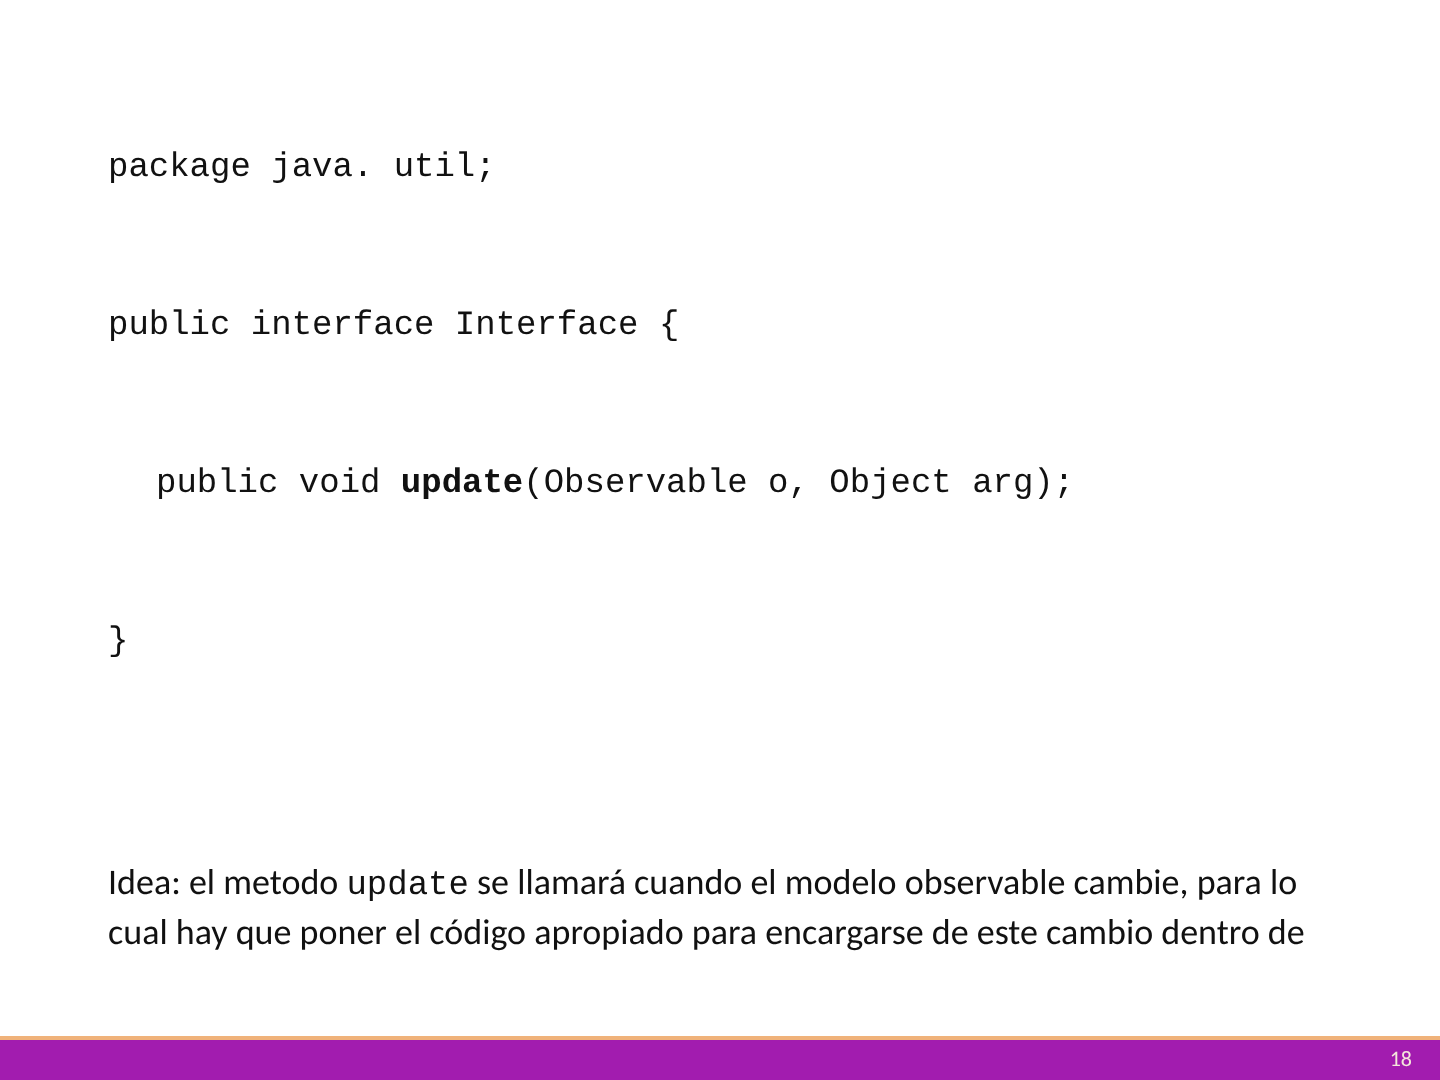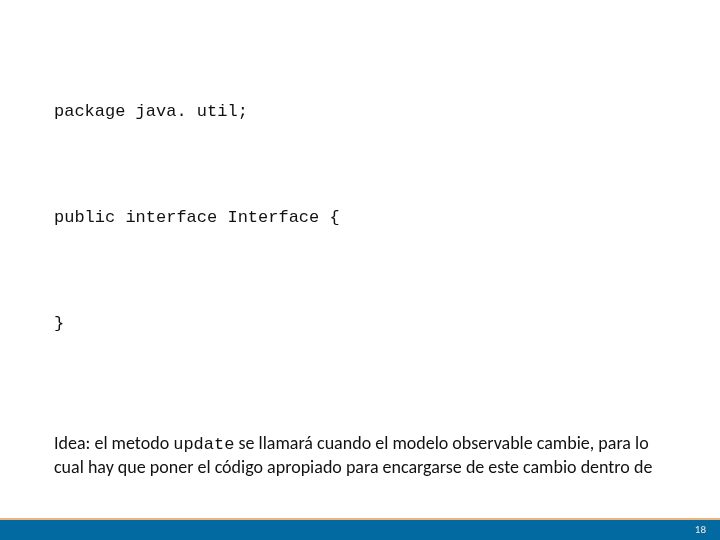--- a/index.html
+++ b/index.html
@@ -25,57 +25,58 @@
     margin-bottom: 34px;
     font-family: Calibri, "Segoe UI", Arial, sans-serif;
   }
   .code {
     font-family: "Courier New", Courier, monospace;
     font-size: 17px;
     color: #111;
     line-height: 1.0;
     white-space: pre;
   }
-  .code .line { margin-bottom: 28px; margin-top: 27px; }
+  .code .line { margin-bottom: 28px; }
   .code .line.indent { padding-left: 24px; }
   .code .bold { font-weight: 700; }
   .idea {
     margin-top: 38px;
     font-size: 18px;
     color: #111;
     line-height: 1.28;
     font-family: Calibri, "Segoe UI", Arial, sans-serif;
     max-width: 600px;
   }
   .idea .mono { font-family: "Courier New", Courier, monospace; font-size: 17px; }
   .footer-bar {
     position: absolute;
     left: 0; right: 0; bottom: 0;
     height: 22px;
-    background: #0369a1;
+    background: #a21caf;
     border-top: 2px solid #f0b27a;
   }
   .page-num {
     position: absolute;
     right: 14px;
     bottom: 4px;
     font-size: 11px;
     color: #f4e7db;
     font-family: Calibri, Arial, sans-serif;
   }
 </style>
 </head>
 <body>
 
 <div class="slide">
 
 
   <div class="code">
     <div class="line">package java. util;</div>
     <div class="line">public interface Interface {</div>
+    <div class="line indent"><span>public void </span><span class="bold">update</span><span>(Observable o, Object arg);</span></div>
     <div class="line">}</div>
   </div>
 
   <p class="idea"><span>Idea: el metodo </span><span class="mono">update</span><span> se llamará cuando el modelo observable cambie, para lo cual hay que poner el código apropiado para encargarse de este cambio dentro de </span></p>
 
   <div class="footer-bar">
     <span class="page-num">18</span>
   </div>
 
 </div>

